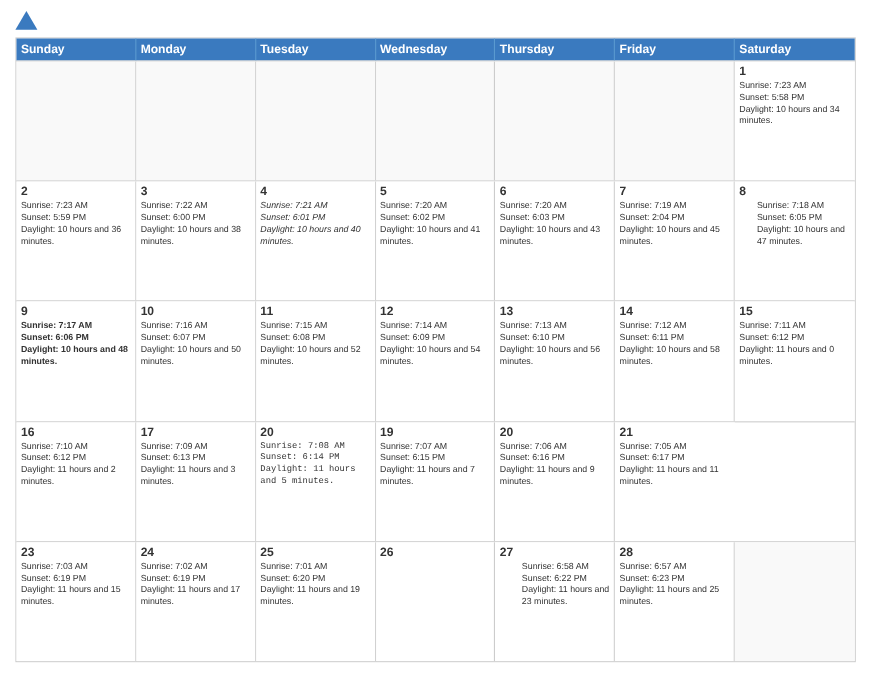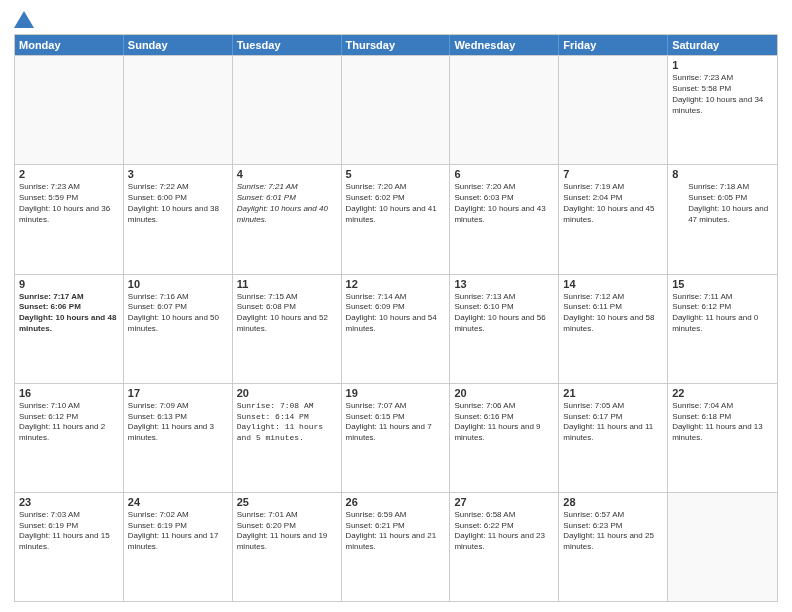--- a/index.html
+++ b/index.html
@@ -130,25 +130,25 @@
       </div>
     </div>
     <div class="title-block">
       <div class="month-title"></div>
       <div class="location"></div>
     </div>
   </div>
 
   <div class="calendar">
     <div class="cal-header">
-    <div class="cal-header-cell">Monday</div>
-        <div class="cal-header-cell">Sunday</div>
+    <div class="cal-header-cell">Sunday</div>
+        <div class="cal-header-cell">Monday</div>
         <div class="cal-header-cell">Tuesday</div>
+        <div class="cal-header-cell">Wednesday</div>
         <div class="cal-header-cell">Thursday</div>
-        <div class="cal-header-cell">Wednesday</div>
         <div class="cal-header-cell">Friday</div>
         <div class="cal-header-cell">Saturday</div>
       </div>
     <div class="cal-body">
     <div class="cal-row">
           <div class="cal-cell empty"></div>
           <div class="cal-cell empty"></div>
           <div class="cal-cell empty"></div>
           <div class="cal-cell empty"></div>
           <div class="cal-cell empty"></div>
@@ -278,26 +278,20 @@
             <div class="cell-text" style="white-space: pre-line;">Sunrise: 7:06 AM
 Sunset: 6:16 PM
 Daylight: 11 hours and 9 minutes.</div>
           </div>
           <div class="cal-cell">
             <span class="day-num">21</span>
             <div class="cell-text" style="white-space: pre-line;">Sunrise: 7:05 AM
 Sunset: 6:17 PM
 Daylight: 11 hours and 11 minutes.</div>
           </div>
-          <div class="cal-cell">
-            <span class="day-num">22</span>
-            <div class="cell-text" style="white-space: pre-line;">Sunrise: 7:04 AM
-Sunset: 6:18 PM
-Daylight: 11 hours and 13 minutes.</div>
-          </div>
         </div>
         <div class="cal-row">
           <div class="cal-cell">
             <span class="day-num">23</span>
             <div class="cell-text" style="white-space: pre-line;">Sunrise: 7:03 AM
 Sunset: 6:19 PM
 Daylight: 11 hours and 15 minutes.</div>
           </div>
           <div class="cal-cell">
             <span class="day-num">24</span>
@@ -306,27 +300,24 @@
 Daylight: 11 hours and 17 minutes.</div>
           </div>
           <div class="cal-cell">
             <span class="day-num">25</span>
             <div class="cell-text" style="white-space: pre-line;">Sunrise: 7:01 AM
 Sunset: 6:20 PM
 Daylight: 11 hours and 19 minutes.</div>
           </div>
           <div class="cal-cell">
             <span class="day-num">26</span>
-            <div class="cell-text" style="white-space: pre-line;">Sunrise: 6:59 AM
-Sunset: 6:21 PM
-Daylight: 11 hours and 21 minutes.</div>
           </div>
           <div class="cal-cell">
             <span class="day-num">27</span>
-            <div class="cell-text" style="white-space: pre-line;">Sunrise: 6:58 AM
+            <div class="cell-text" style="white-space: pre-line; margin-left: 20px;">Sunrise: 6:58 AM
 Sunset: 6:22 PM
 Daylight: 11 hours and 23 minutes.</div>
           </div>
           <div class="cal-cell">
             <span class="day-num">28</span>
             <div class="cell-text" style="white-space: pre-line;">Sunrise: 6:57 AM
 Sunset: 6:23 PM
 Daylight: 11 hours and 25 minutes.</div>
           </div>
           <div class="cal-cell empty"></div>

